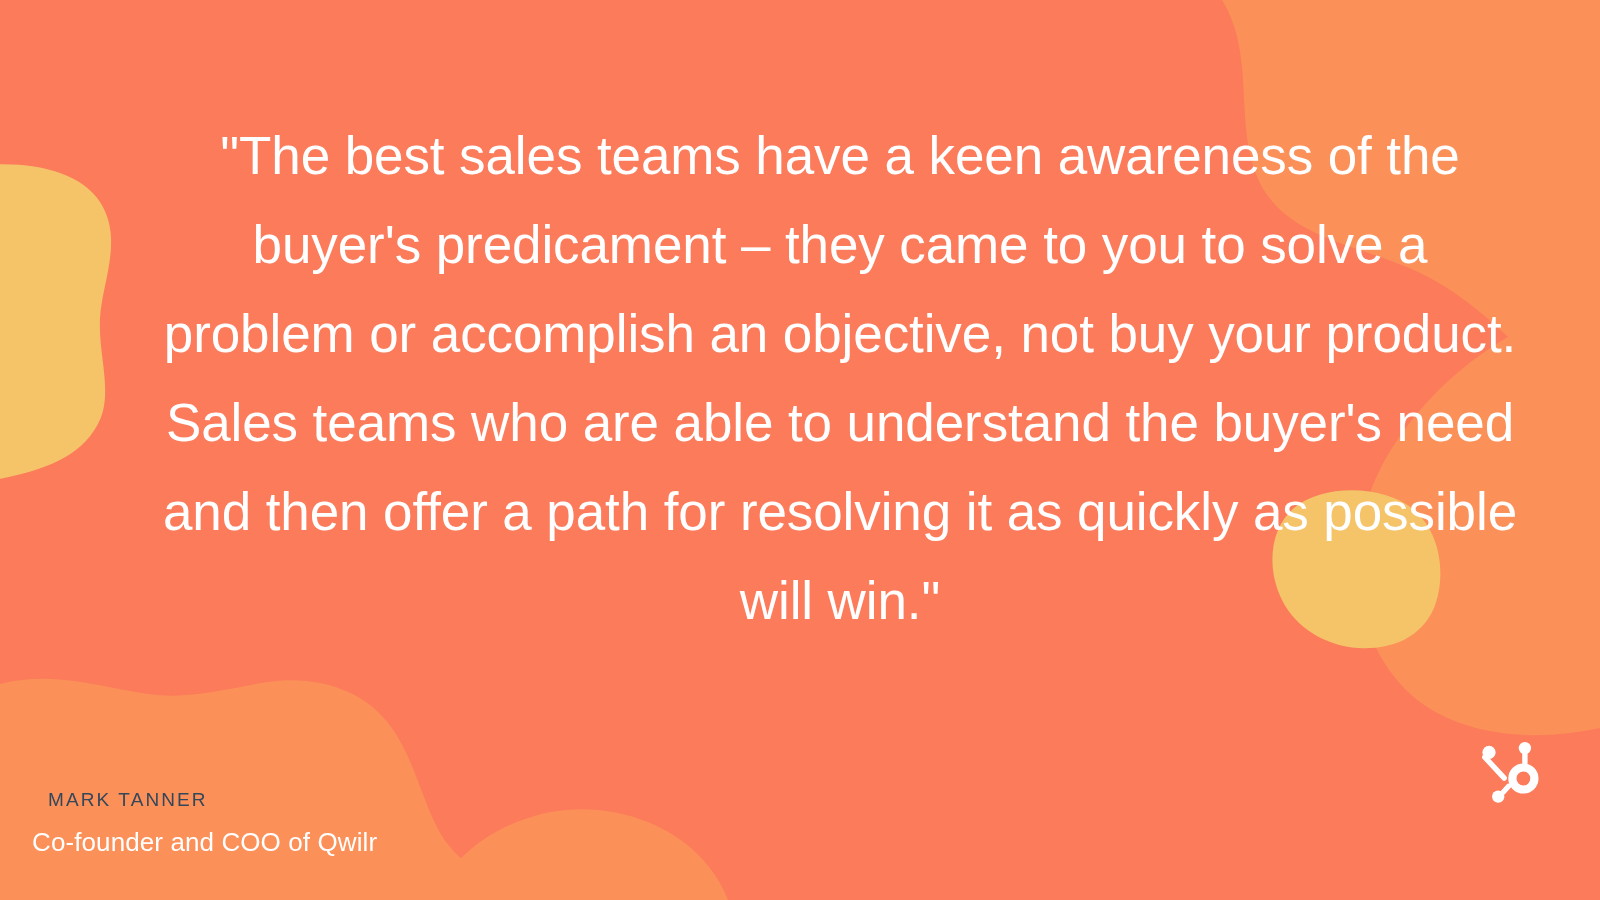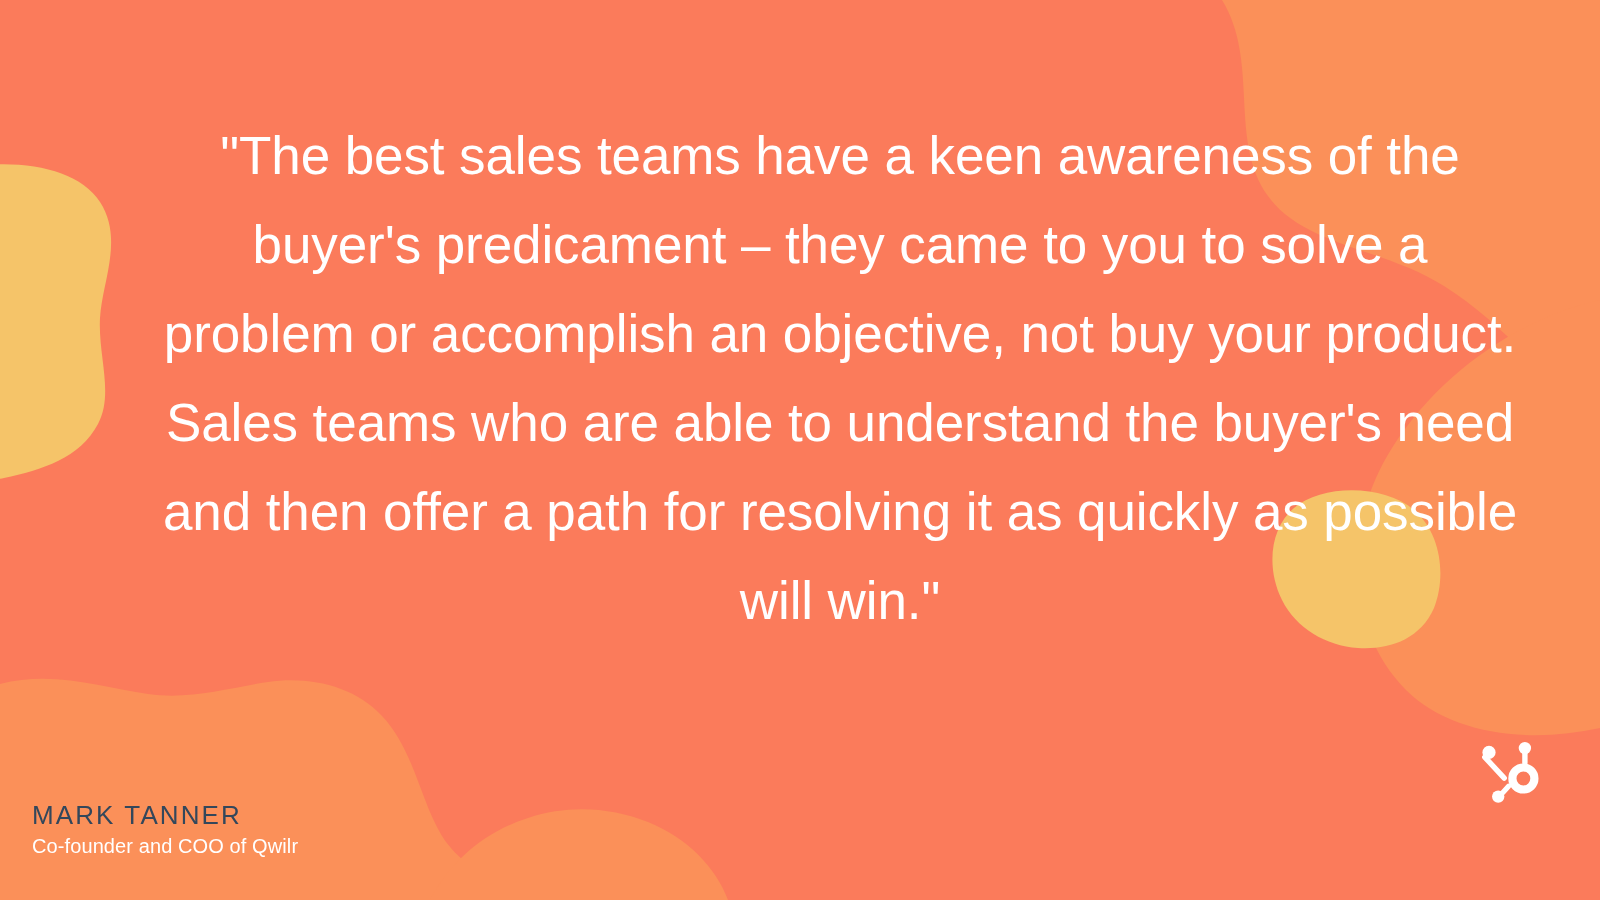--- a/index.html
+++ b/index.html
@@ -52,35 +52,35 @@
 
   
   #attribution {
     position: absolute;
     left: 32px;
     bottom: 42px;
     z-index: 3;
   }
 
   #author-name {
-    margin: 0;
+    margin: 16px;
     color: #33475b;
     font-family: "Liberation Sans", sans-serif;
-    font-size: 26px;
+    font-size: 19px;
     font-weight: 400;
     letter-spacing: 2.1px;
     line-height: 1.1;
     text-transform: uppercase;
   }
 
   #author-role {
     margin: 4px 0 0 0;
     color: #ffffff;
     font-family: "Liberation Sans", sans-serif;
-    font-size: 20px;
+    font-size: 26px;
     font-weight: 400;
     line-height: 1.2;
     letter-spacing: 0.1px;
   }
 
   
   #brand-logo {
     position: absolute;
     right: 56px;
     bottom: 92px;

